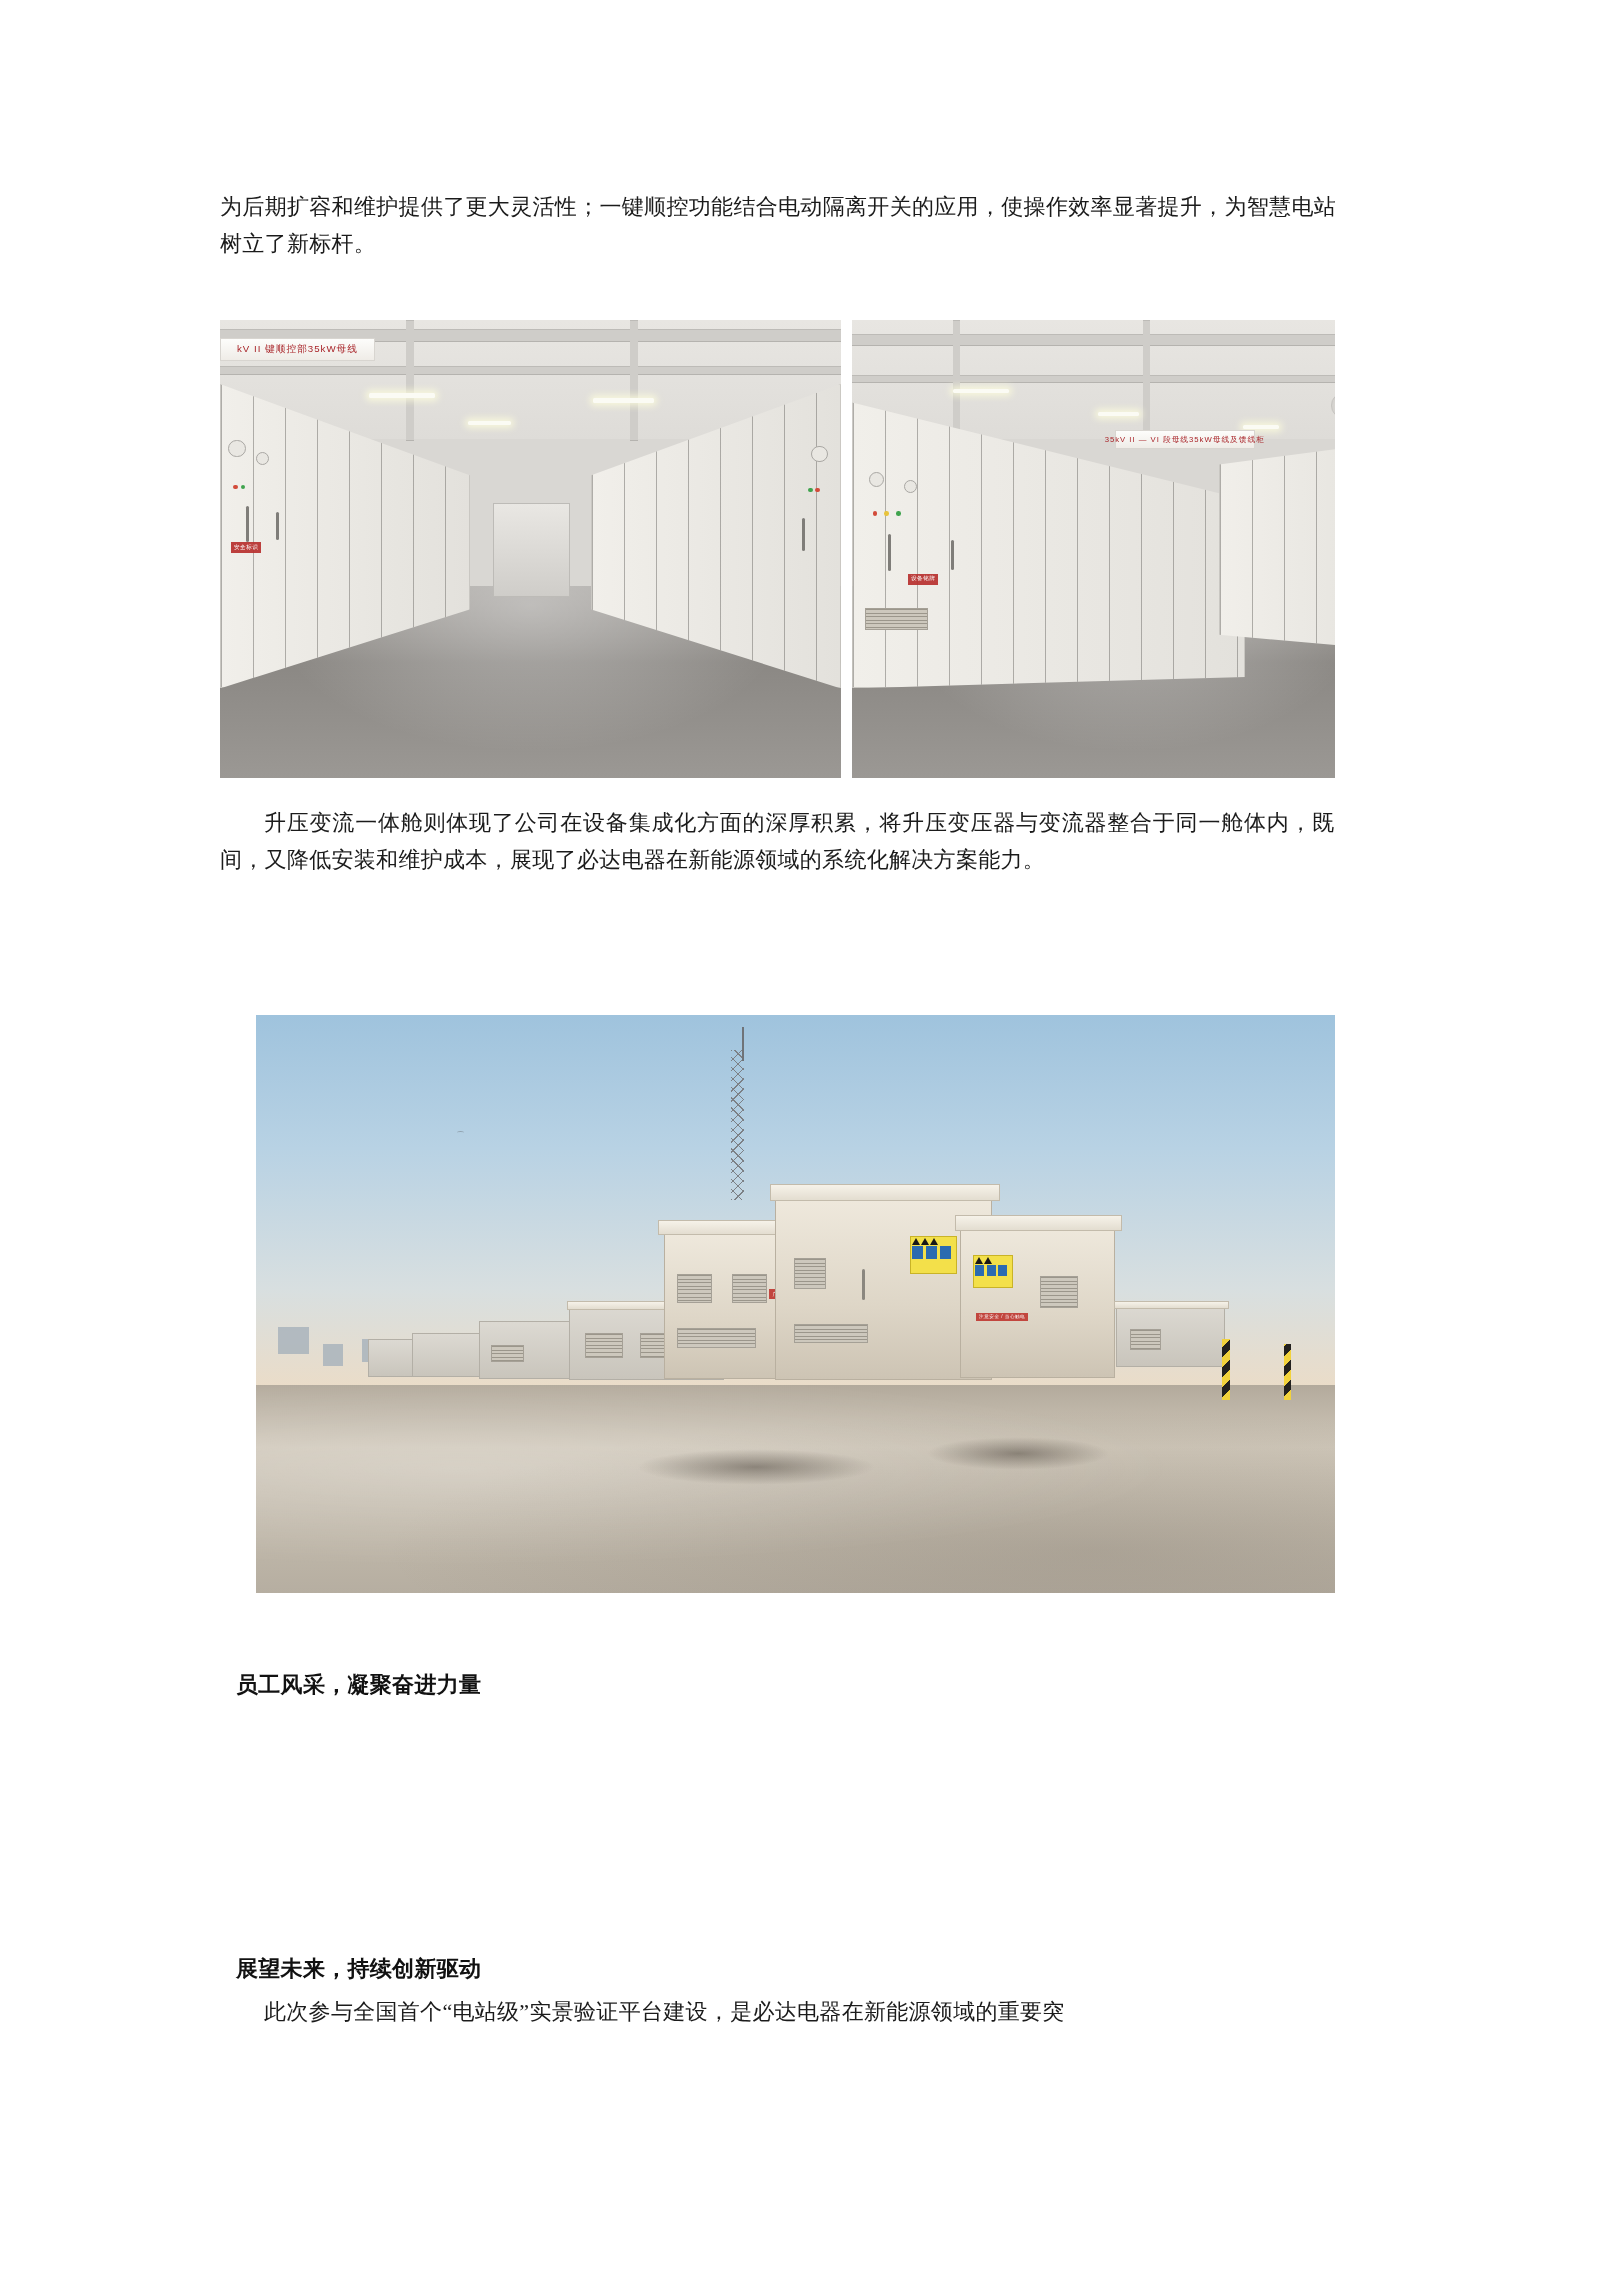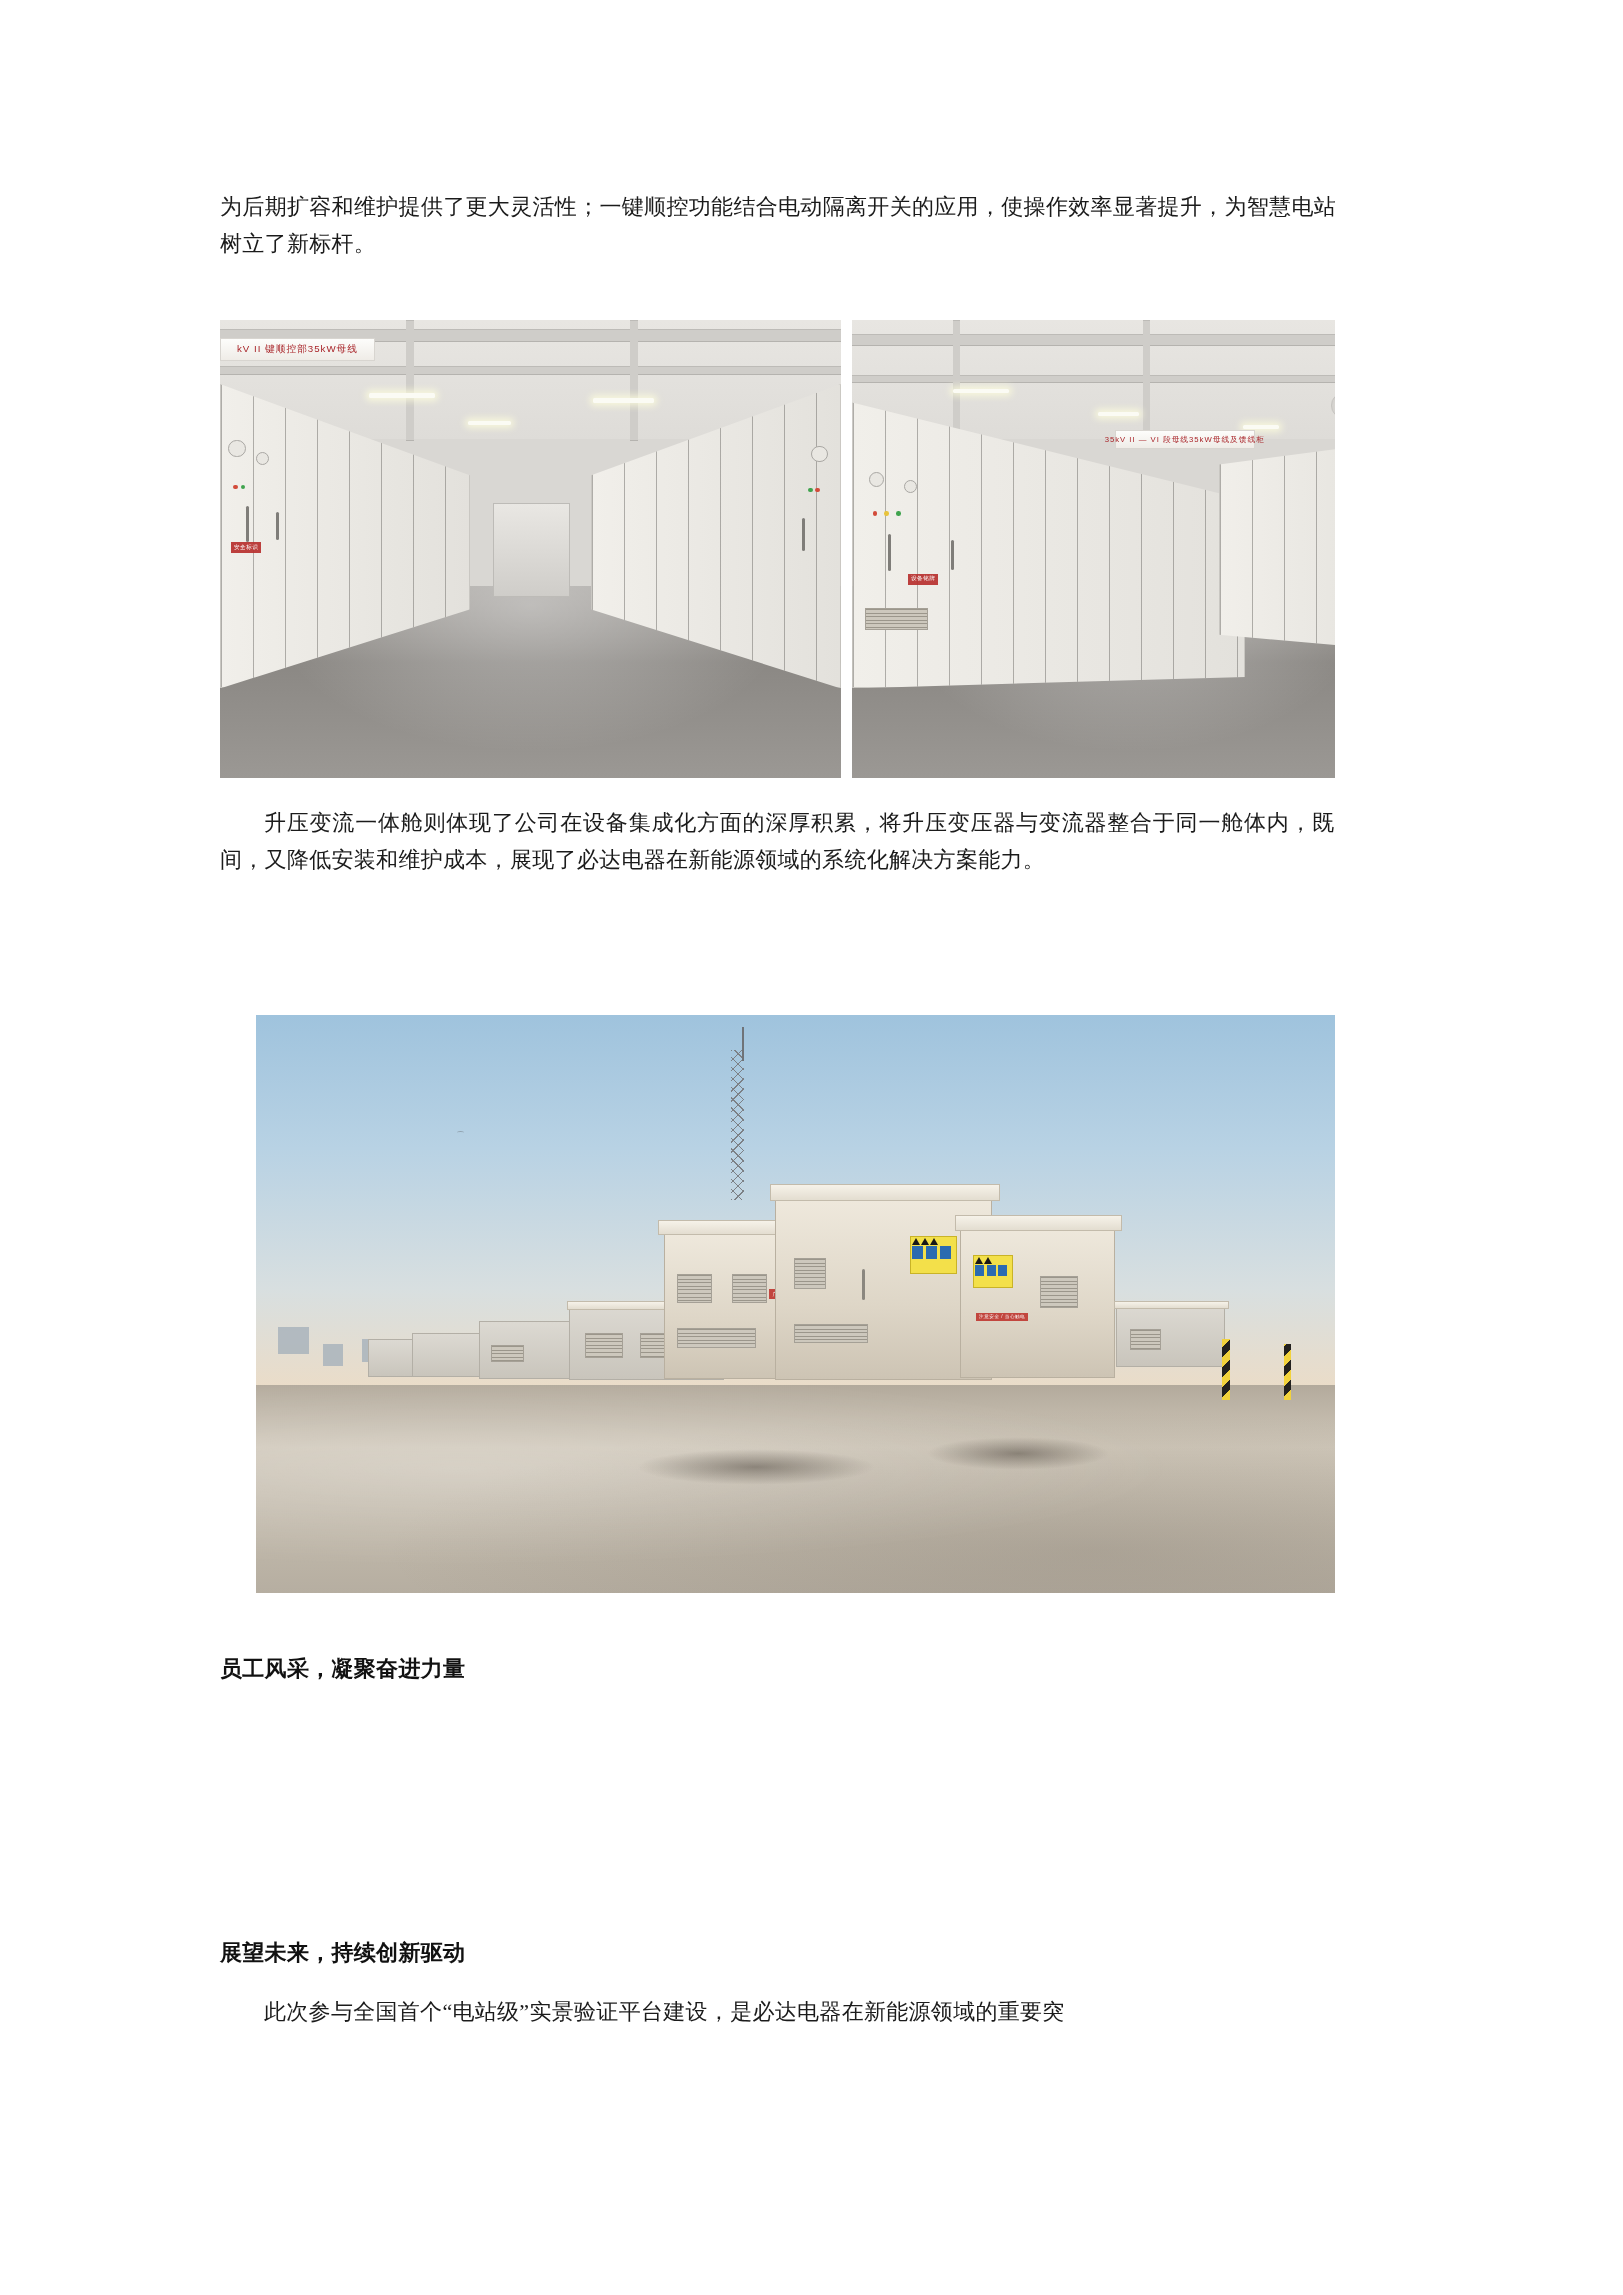--- a/index.html
+++ b/index.html
@@ -26,21 +26,21 @@
     text-align: justify;
   }
   .block {
     margin-left: 220px;
     margin-right: 220px;
   }
   .indent {
     text-indent: 44px;
   }
   .heading {
-    margin: 0;
+    margin: 16px;
     font-size: 22px;
     font-weight: bold;
     color: #111111;
     letter-spacing: 0.3px;
   }
 
   
   #p-top {
     position: absolute;
     left: 0; top: 189px;

